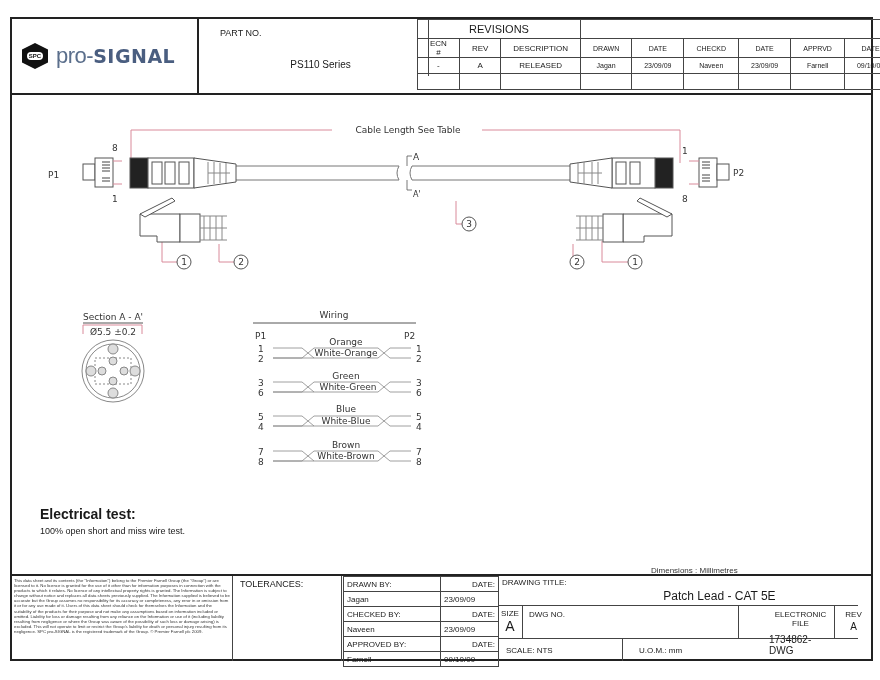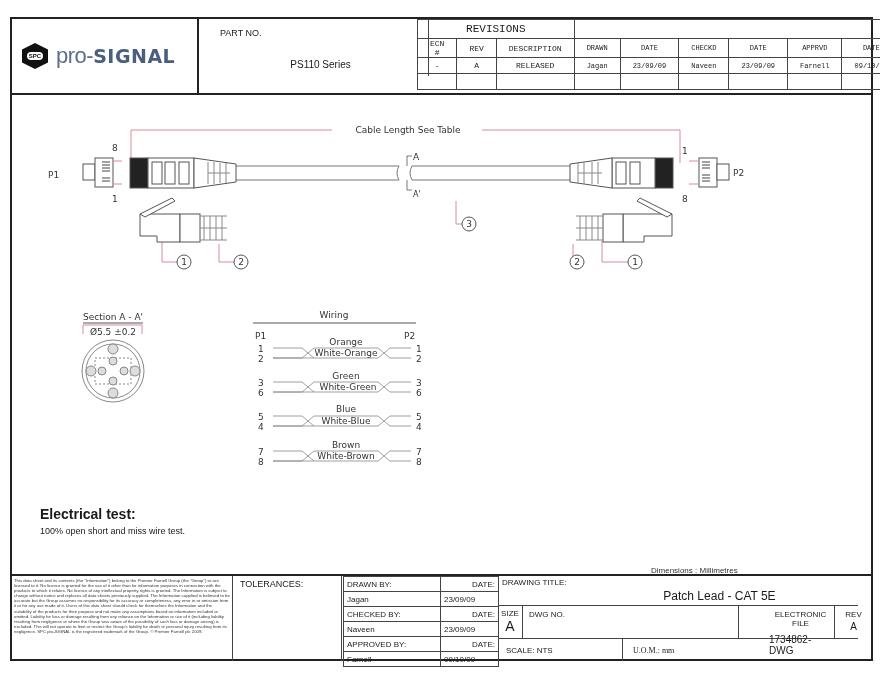--- a/index.html
+++ b/index.html
@@ -14,21 +14,21 @@
   .logo-badge { width: 26px; height: 26px; background: #111; clip-path: polygon(50% 0, 100% 25%, 100% 75%, 50% 100%, 0 75%, 0 25%); display: flex; align-items: center; justify-content: center; }
   .logo-badge span { background: #fff; color: #111; font-size: 6px; font-weight: bold; border-radius: 6px; padding: 1px 2px; }
   .logo-text { margin-left: 8px; font-size: 22px; color: #5b6f8c; letter-spacing: -0.5px; }
   .logo-text b { font-family: "DejaVu Sans", sans-serif; font-weight: 900; font-size: 19px; color: #4a5e80; letter-spacing: 0.5px; }
 
   .part-cell { position: absolute; left: 189px; top: 0; width: 216px; height: 57px; border-right: 1px solid #444; margin-left: 12px; }
   .part-label { position: absolute; left: 7px; top: 9px; font-size: 9px; }
   .part-value { position: absolute; left: 0; width: 100%; top: 40px; text-align: center; font-size: 10px; }
 
   table.rev { position: absolute; left: 405px; top: 0; border-collapse: collapse; font-size: 8px; }
-  table.rev td { border: 1px solid #444; text-align: center; height: 16px; padding: 0 12px; font-family: Liberation Mono, monospace; }
+  table.rev td { border: 1px solid #444; text-align: center; height: 16px; padding: 0 12px; }
   table.rev td.rev-title { font-size: 11px; height: 19px; }
   table.rev .small { font-size: 7px; }
 
   
   .drawing { position: absolute; left: 0; top: 77px; width: 859px; height: 470px; }
   .drawing svg { position: absolute; left: 0; top: 0; }
   .dtext { font-family: "DejaVu Sans", sans-serif; fill: #333; }
 
   .etest-title { position: absolute; left: 28px; top: 487px; font-size: 14px; font-weight: bold; }
   .etest-text { position: absolute; left: 28px; top: 507px; font-size: 9px; }
@@ -53,21 +53,21 @@
   .size-cell .v { font-size: 14px; }
   .dwgno { position: absolute; left: 31px; top: 4px; font-size: 8px; }
   .efile { position: absolute; left: 240px; top: 0; width: 97px; height: 32px; border-left: 1px solid #444; border-right: 1px solid #444; padding-left: 28px; }
   .efile .l { font-size: 8px; text-align: center; margin-top: 4px; }
   .efile .v { font-size: 10px; margin-top: 6px; padding-left: 2px; }
   .revcell { position: absolute; left: 338px; top: 0; width: 35px; height: 32px; text-align: center; }
   .revcell .l { font-size: 8px; margin-top: 4px; }
   .revcell .v { font-size: 10px; margin-top: 2px; }
   .row3 { position: absolute; left: 0; top: 63px; width: 373px; height: 22px; }
   .scale { position: absolute; left: 8px; top: 7px; }
-  .uom { position: absolute; left: 124px; top: 0; height: 22px; border-left: 1px solid #444; padding: 7px 0 0 10px; width: 134px; font-family: Liberation Serif, serif; }
+  .uom { position: absolute; left: 124px; top: 0; height: 22px; border-left: 1px solid #444; padding: 7px 0 0 16px; width: 134px; }
   .sheetno { position: absolute; left: 258px; top: 0; height: 22px; border-left: 1px solid #444; padding: 7px 0 0 8px; width: 115px; }
   .sheetno span { margin-right: 8px; }
 </style>
 </head>
 <body>
 
 <div class="sheet">
 
   <div class="header">
     <div class="logo-cell">

